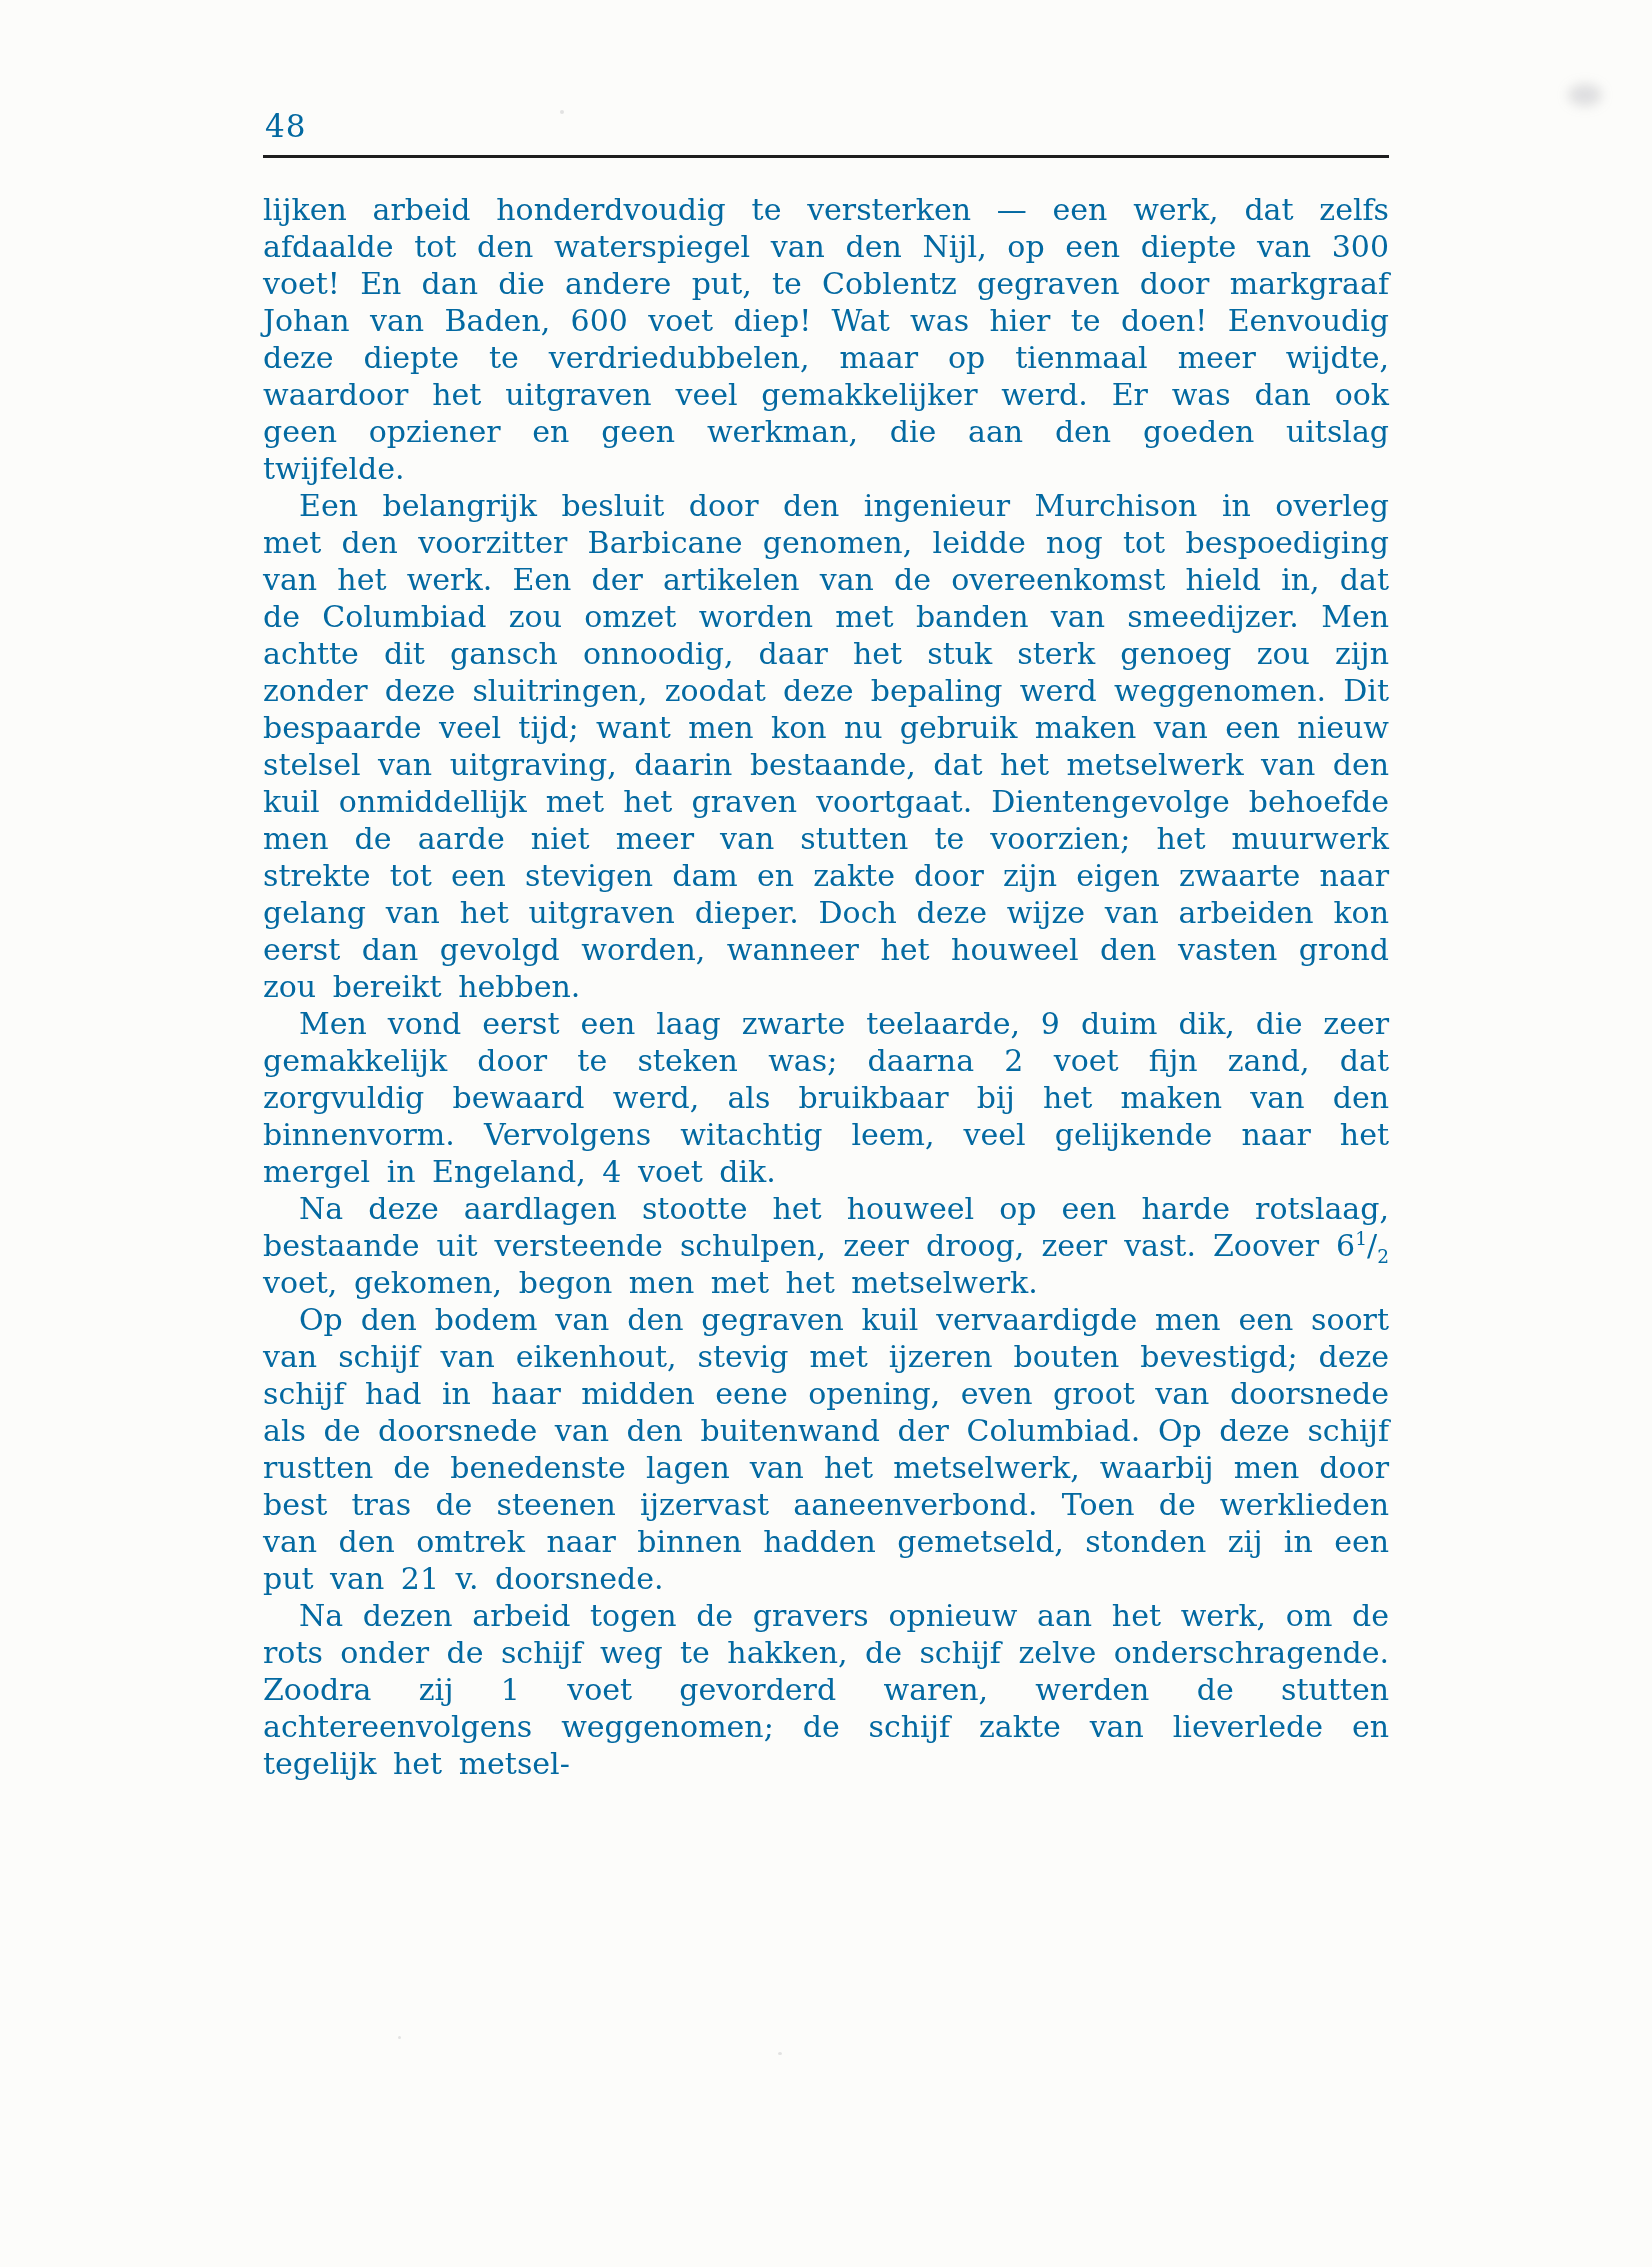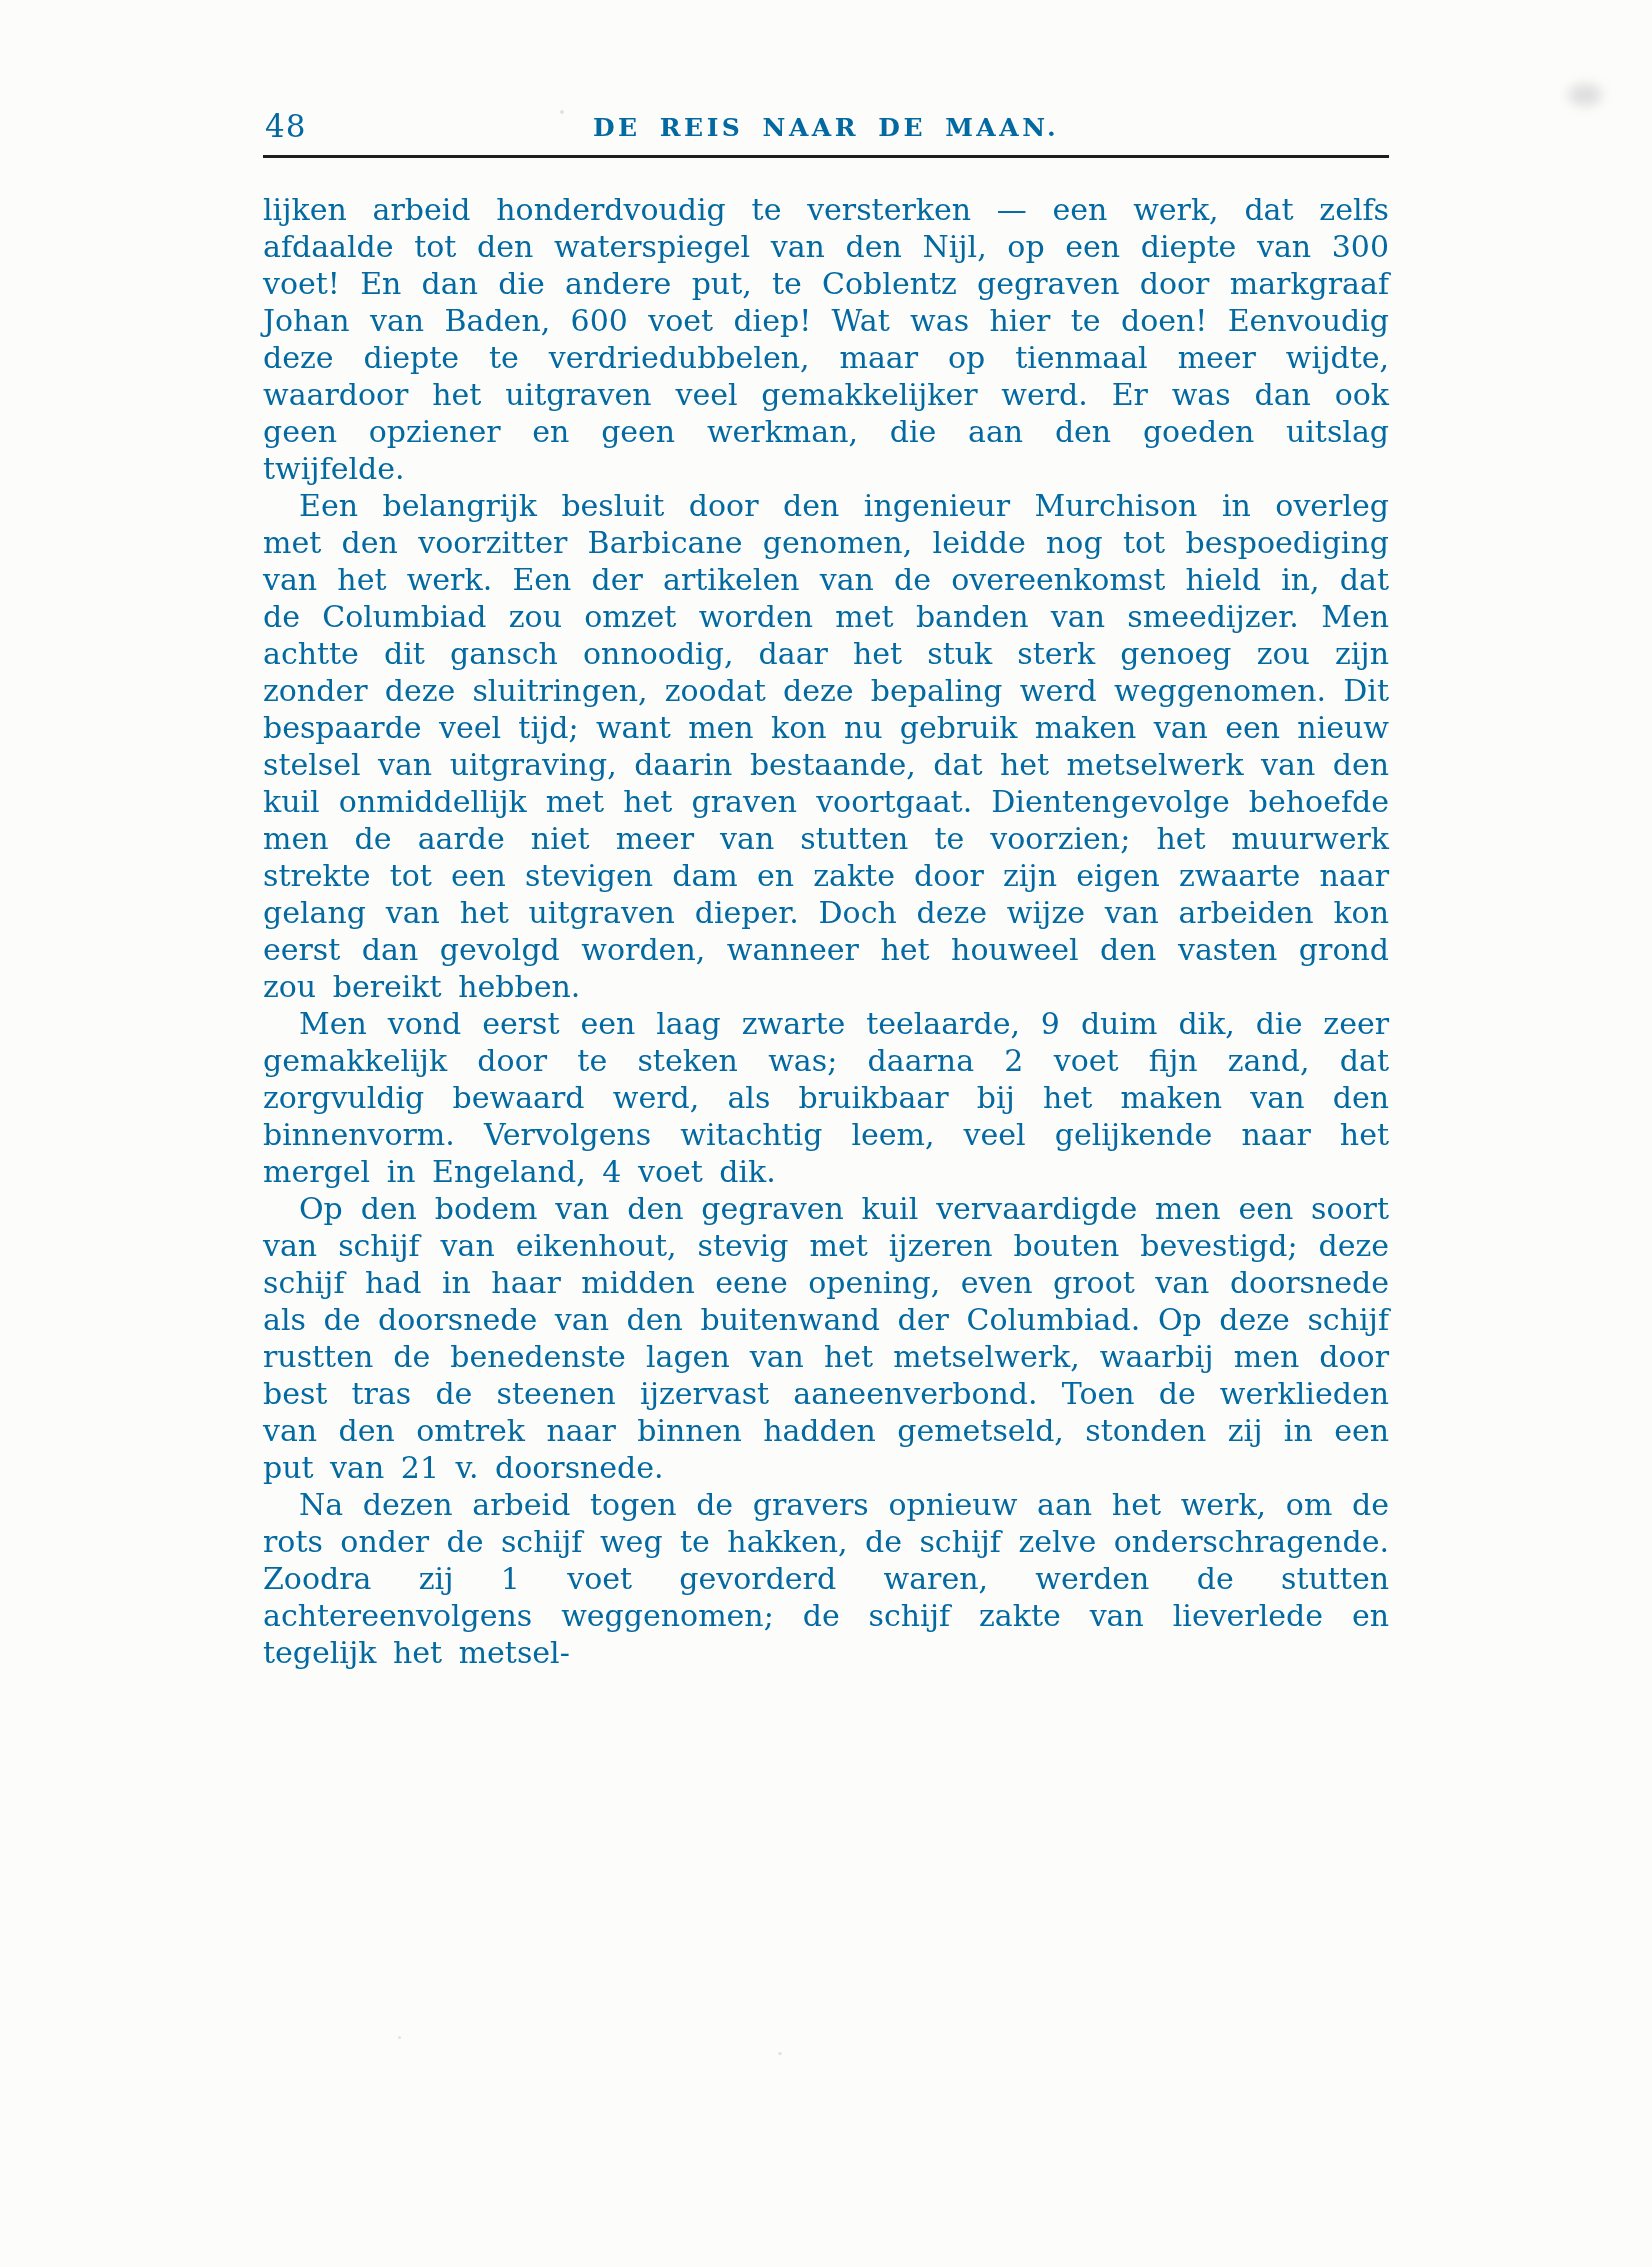--- a/index.html
+++ b/index.html
@@ -99,34 +99,34 @@
 
   <div class="scan-artifact artifact-smudge" style="left:1568px; top:84px;"></div>
   <div class="scan-artifact artifact-speck-1" style="left:560px; top:110px;"></div>
   <div class="scan-artifact artifact-speck-2" style="left:398px; top:2036px;"></div>
   <div class="scan-artifact artifact-speck-3" style="left:778px; top:2052px;"></div>
 
   <div class="content">
 
     <header class="page-header">
       <span class="page-number">48</span>
-      <span class="running-title">DE REIS NAAR DE MAAN.</span>
     </header>
 
     <div class="header-rule"></div>
 
     <main class="text-block">
 
       <p class="para">lijken arbeid honderdvoudig te versterken — een werk, dat zelfs afdaalde tot den waterspiegel van den Nijl, op een diepte van 300 voet! En dan die andere put, te Coblentz gegraven door markgraaf Johan van Baden, 600 voet diep! Wat was hier te doen! Eenvoudig deze diepte te verdriedubbelen, maar op tienmaal meer wijdte, waardoor het uitgraven veel gemakkelijker werd. Er was dan ook geen opziener en geen werkman, die aan den goeden uitslag twijfelde.</p>
 
       <p class="para indent">Een belangrijk besluit door den ingenieur Murchison in overleg met den voorzitter Barbicane genomen, leidde nog tot bespoediging van het werk. Een der artikelen van de overeenkomst hield in, dat de Columbiad zou omzet worden met banden van smeedijzer. Men achtte dit gansch onnoodig, daar het stuk sterk genoeg zou zijn zonder deze sluitringen, zoodat deze bepaling werd weggenomen. Dit bespaarde veel tijd; want men kon nu gebruik maken van een nieuw stelsel van uitgraving, daarin bestaande, dat het metselwerk van den kuil onmiddellijk met het graven voortgaat. Dientengevolge behoefde men de aarde niet meer van stutten te voorzien; het muurwerk strekte tot een stevigen dam en zakte door zijn eigen zwaarte naar gelang van het uitgraven dieper. Doch deze wijze van arbeiden kon eerst dan gevolgd worden, wanneer het houweel den vasten grond zou bereikt hebben.</p>
 
 
       <p class="para indent">Men vond eerst een laag zwarte teelaarde, 9 duim dik, die zeer gemakkelijk door te steken was; daarna 2 voet fijn zand, dat zorgvuldig bewaard werd, als bruikbaar bij het maken van den binnenvorm. Vervolgens witachtig leem, veel gelijkende naar het mergel in Engeland, 4 voet dik.</p>
 
+      <p class="para indent"><span>Na deze aardlagen stootte het houweel op een harde rotslaag, bestaande uit versteende schulpen, zeer droog, zeer vast. Zoover 6</span><sup class="frac-sup">1</sup><span class="frac-slash">/</span><sub class="frac-sub">2</sub><span> voet, gekomen, begon men met het metselwerk.</span></p>
 
       <p class="para indent">Op den bodem van den gegraven kuil vervaardigde men een soort van schijf van eikenhout, stevig met ijzeren bouten bevestigd; deze schijf had in haar midden eene opening, even groot van doorsnede als de doorsnede van den buitenwand der Columbiad. Op deze schijf rustten de benedenste lagen van het metselwerk, waarbij men door best tras de steenen ijzervast aaneenverbond. Toen de werklieden van den omtrek naar binnen hadden gemetseld, stonden zij in een put van 21 v. doorsnede.</p>
 
       <p class="para indent">Na dezen arbeid togen de gravers opnieuw aan het werk, om de rots onder de schijf weg te hakken, de schijf zelve onderschragende. Zoodra zij 1 voet gevorderd waren, werden de stutten achtereenvolgens weggenomen; de schijf zakte van lieverlede en tegelijk het metsel-</p>
 
     </main>
 
   </div>
 
 </div>

